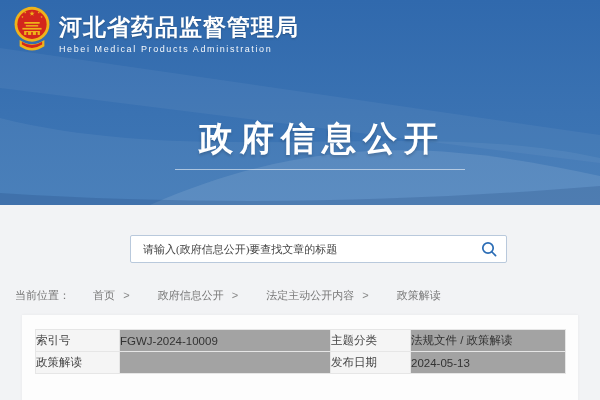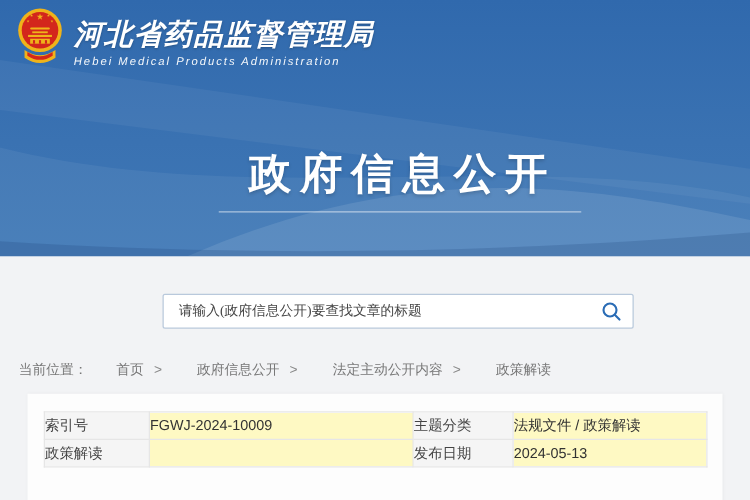--- a/index.html
+++ b/index.html
@@ -4,21 +4,21 @@
 <style>
   html,body{margin:0;padding:0;}
   body{font-family:"Liberation Sans","DejaVu Sans",sans-serif;}
   .screen{position:relative;width:600px;height:400px;overflow:hidden;background:#f2f3f5;}
 
   
   .banner{position:absolute;left:0;top:0;width:600px;height:205px;
           background:linear-gradient(180deg,#3069ad 0%,#3a72b2 55%,#3f78b6 100%);overflow:hidden;}
   .banner svg.waves{position:absolute;left:0;top:0;}
 
-  .logo{position:absolute;left:14px;top:5px;display:flex;align-items:flex-start;font-style:italic;}
+  .logo{position:absolute;left:14px;top:5px;display:flex;align-items:flex-start;}
   .emblem{width:36px;height:52px;display:block;}
   .org-names{margin-left:9px;color:#fff;}
   .org-zh{font-size:23px;font-weight:bold;letter-spacing:1px;line-height:26px;margin-top:9px;
           text-shadow:0 1px 2px rgba(0,0,0,.25);}
   .org-en{font-size:9px;letter-spacing:1.6px;margin-top:4px;color:rgba(255,255,255,.95);}
 
   .banner-title{position:absolute;left:0;right:0;top:116px;text-align:center;padding-left:44px;
                 color:#fff;font-size:34px;font-weight:bold;letter-spacing:7px;
                 text-shadow:0 2px 3px rgba(0,0,0,.18);}
   .banner-underline{position:absolute;left:175px;top:169px;width:290px;height:1px;
@@ -39,21 +39,21 @@
   .breadcrumb .sep{margin:0 5px;color:#888;}
 
   
   .card{position:absolute;left:22px;top:315px;width:556px;height:110px;background:#fdfdfd;
         box-shadow:0 0 3px rgba(0,0,0,.05);}
   table.meta{border-collapse:collapse;table-layout:fixed;width:530px;margin:14px 0 0 13px;
              font-size:11.5px;color:#333;}
   table.meta td{border:1px solid #e6e6e6;height:21px;padding:0;overflow:hidden;white-space:nowrap;}
   td.lbl{background:#f5f5f5;color:#444;width:84px;}
   td.lbl2{width:80px;}
-  td.val{padding-left:12px;background:#fef9c3;margin-left:24px;}
+  td.val{padding-left:12px;background:#a3a3a3;margin-left:24px;}
   col.c1{width:84px;}col.c2{width:211px;}col.c3{width:80px;}col.c4{width:155px;}
 </style>
 </head>
 <body>
 
 <div class="screen">
 
   <div class="banner">
     <svg class="waves" width="600" height="205" viewBox="0 0 600 205" preserveAspectRatio="none">
       <path d="M0,48 L600,135 L600,163 L0,88 Z" fill="rgba(255,255,255,0.05)"></path>

